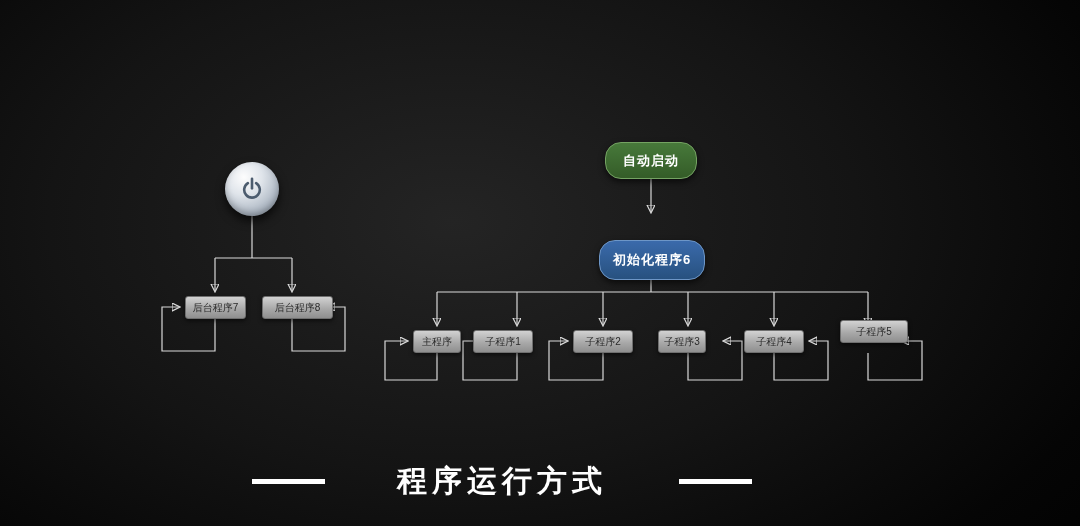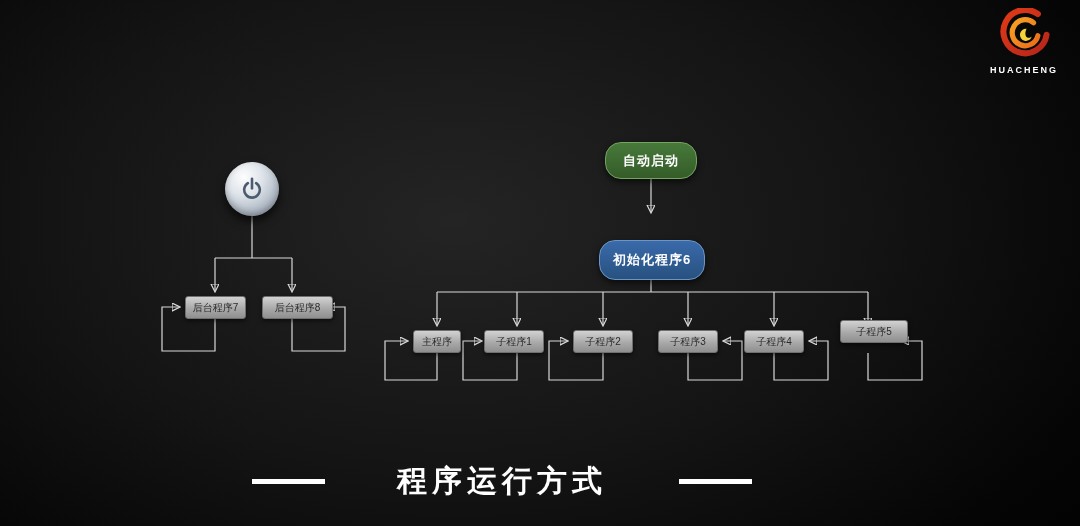--- a/index.html
+++ b/index.html
@@ -97,44 +97,26 @@
     </svg>
   </div>
 
   <div class="gnode" style="left:185px; top:296px; width:61px;">后台程序7</div>
   <div class="gnode" style="left:262px; top:296px; width:71px;">后台程序8</div>
 
   <div class="cnode start" style="left:605px; top:142px; width:92px; height:37px;">自动启动</div>
   <div class="cnode init" style="left:599px; top:217px; width:106px; height:40px;margin-top:23px;">初始化程序6</div>
 
   <div class="gnode" style="left:413px; top:330px; width:48px;">主程序</div>
-  <div class="gnode" style="left:484px; top:330px; width:60px;">子程序1</div>
+  <div class="gnode" style="left:473px; top:330px; width:60px;">子程序1</div>
   <div class="gnode" style="left:573px; top:330px; width:60px;">子程序2</div>
-  <div class="gnode" style="left:658px; top:330px; width:60px;">子程序3</div>
+  <div class="gnode" style="left:658px; top:330px; width:48px;">子程序3</div>
   <div class="gnode" style="left:744px; top:330px; width:60px;">子程序4</div>
   <div class="gnode" style="left:840px; top:320px; width:68px;">子程序5</div>
 
   <div class="footer">
     <div class="bar"></div>
     <div class="slide-title">程序运行方式</div>
     <div class="bar"></div>
   </div>
 
-  <div class="logo">
-    <svg width="52" height="52" viewBox="0 0 60 60">
-      <defs>
-        <linearGradient id="lg1" x1="0" y1="0" x2="1" y2="1">
-          <stop offset="0" stop-color="#e03a16"></stop>
-          <stop offset="1" stop-color="#b5251b"></stop>
-        </linearGradient>
-        <linearGradient id="lg2" x1="0" y1="0" x2="1" y2="1">
-          <stop offset="0" stop-color="#f6a224"></stop>
-          <stop offset="1" stop-color="#ec6c1a"></stop>
-        </linearGradient>
-      </defs>
-      <path d="M46,7 A25,25 0 1 0 56,31" fill="none" stroke="url(#lg1)" stroke-width="7" stroke-linecap="round"></path>
-      <path d="M41,17 A15,15 0 1 0 46,32" fill="none" stroke="url(#lg2)" stroke-width="6" stroke-linecap="round"></path>
-      <path d="M33,24 a7,7 0 1 0 6,9 c-2,2 -6,2 -7,-1 c-1,-3 0,-6 1,-8 z" fill="#f3d23a"></path>
-    </svg>
-    <div class="logo-text">HUACHENG</div>
-  </div>
 
 </div>
 
 </body></html>

